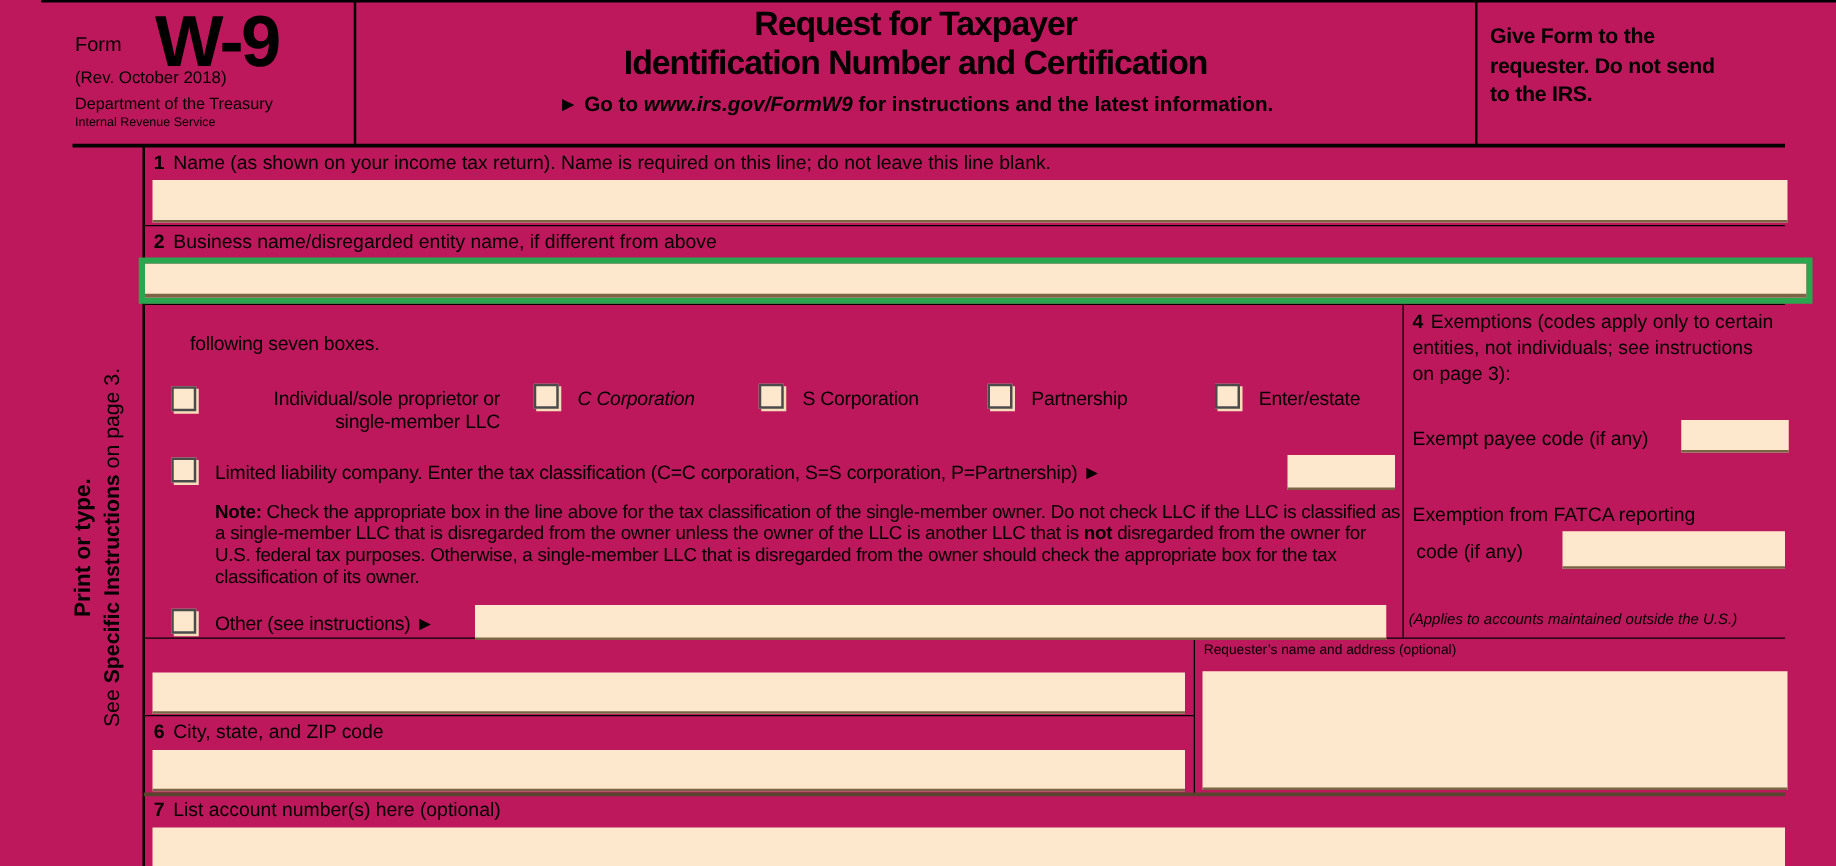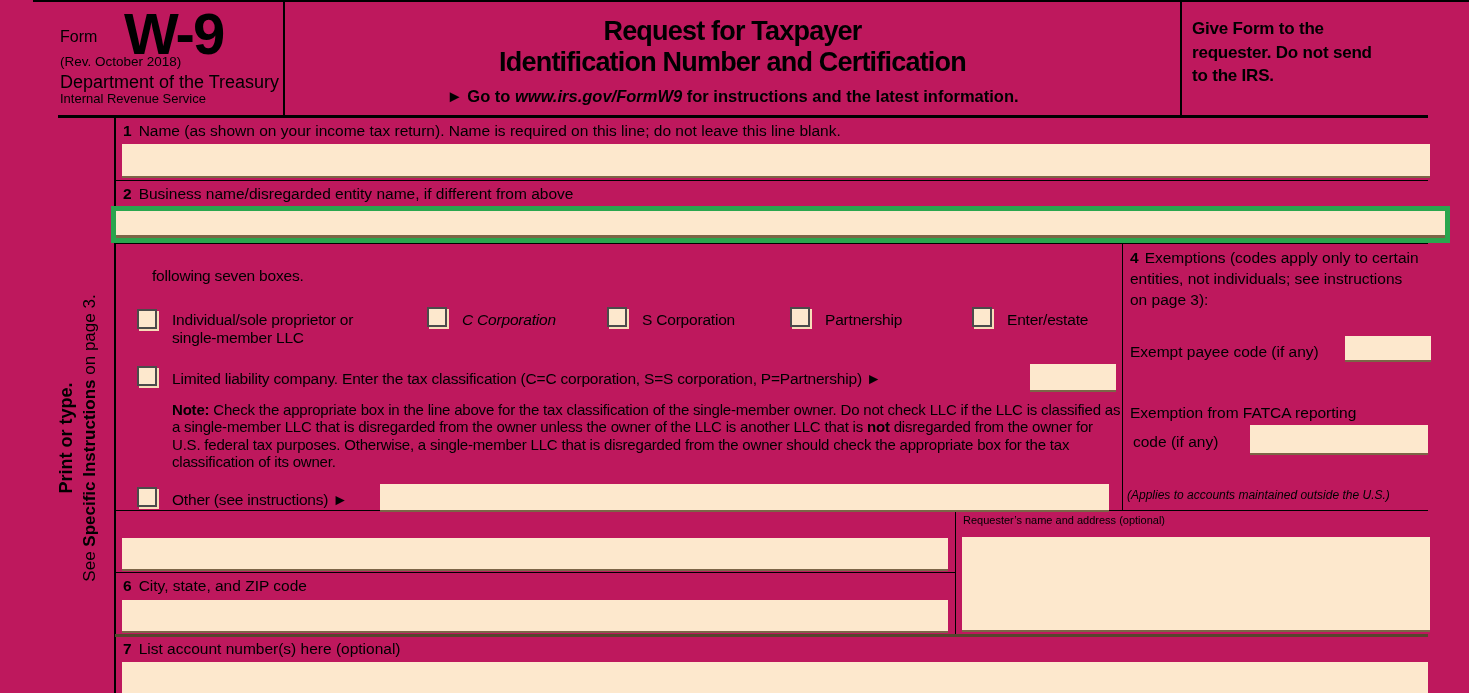--- a/index.html
+++ b/index.html
@@ -84,24 +84,24 @@
   <div class="hline" style="left:115px;top:243px;width:1313px;height:1px;"></div>
   <div class="vline" style="left:1122px;top:243px;width:1px;height:267px;"></div>
   <div class="hline" style="left:115px;top:510px;width:1313px;height:1px;"></div>
   <div class="vline" style="left:955px;top:510px;width:1px;height:125px;"></div>
   <div class="hline" style="left:115px;top:572px;width:840px;height:1px;"></div>
   <div class="hline" style="left:115px;top:634px;width:1313px;height:3px;background:#57452d;"></div>
 
   <div class="abs" style="left:60px;top:28px;font-size:16px;">Form</div>
   <div class="abs b" style="left:124px;top:0px;font-size:58px;letter-spacing:-2px;">W-9</div>
   <div class="abs" style="left:60px;top:54px;font-size:13.5px;">(Rev. October 2018)</div>
-  <div class="abs" style="left:60px;top:75px;font-size:18px;line-height:15px;">Department of the Treasury</div>
-  <div class="abs" style="left:60px;top:91px;font-size:13px;line-height:15px;">Internal Revenue Service</div>
+  <div class="abs" style="left:60px;top:75px;font-size:13px;line-height:15px;">Department of the Treasury</div>
+  <div class="abs" style="left:60px;top:91px;font-size:10px;line-height:15px;">Internal Revenue Service</div>
 
-  <div class="abs" style="left:285px;top:16px;width:895px;">
+  <div class="abs" style="left:285px;top:4px;width:895px;">
     <div class="title">Request for Taxpayer</div>
     <div class="title">Identification Number and Certification</div>
     <div class="subtitle">
       <span>►</span>
       <span>Go to</span>
       <span class="i">www.irs.gov/FormW9</span>
       <span>for instructions and the latest information.</span>
     </div>
   </div>
 
@@ -124,21 +124,21 @@
   <div class="abs field-label" style="left:123px;top:185px;">
     <span class="num">2</span><span>Business name/disregarded entity name, if different from above</span>
   </div>
   <div id="highlight-box">
     <input value="" style="">
   </div>
 
   <div class="abs field-label cond" style="left:152px;top:267px;">following seven boxes.</div>
 
   <span class="cb" style="left:137px;top:309px;"></span>
-  <div class="cb-label" style="left:172px;top:311px;width:228px;white-space:normal;">Individual/sole proprietor or single-member LLC</div>
+  <div class="cb-label" style="left:172px;top:311px;width:228px;white-space:normal;text-align:right;">Individual/sole proprietor or single-member LLC</div>
 
   <span class="cb" style="left:427px;top:307px;"></span>
   <div class="cb-label" style="left:462px;top:311px;font-style:italic;">C Corporation</div>
 
   <span class="cb" style="left:607px;top:307px;"></span>
   <div class="cb-label" style="left:642px;top:311px;">S Corporation</div>
 
   <span class="cb" style="left:790px;top:307px;"></span>
   <div class="cb-label" style="left:825px;top:311px;">Partnership</div>
 

